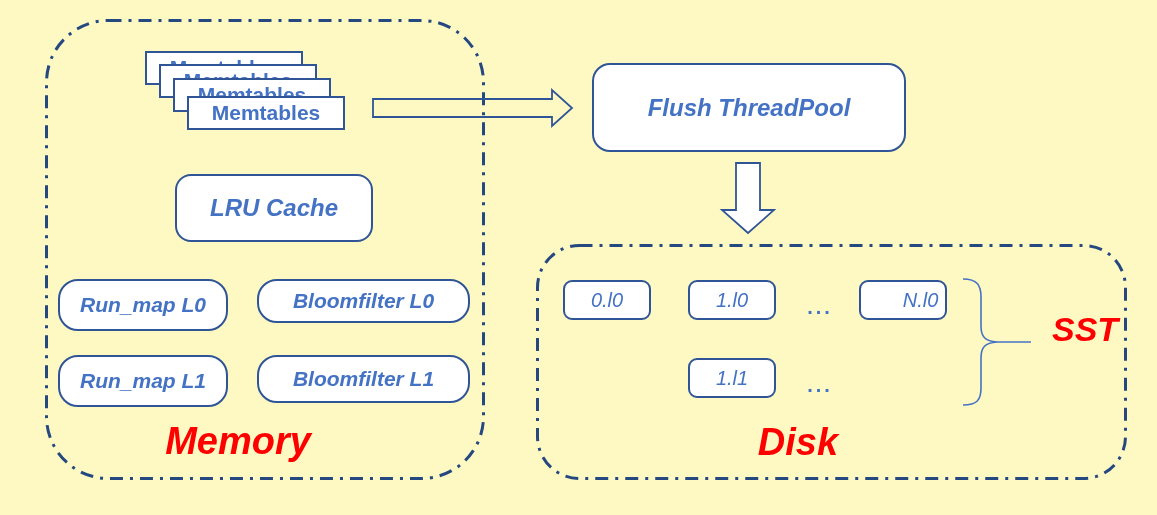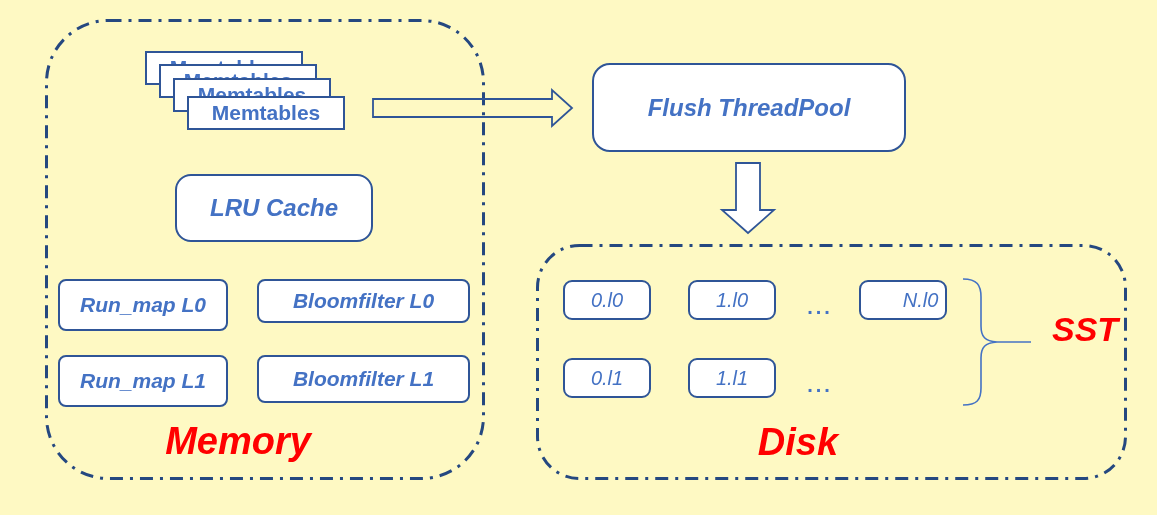--- a/index.html
+++ b/index.html
@@ -29,21 +29,21 @@
   }
   .mt   { width: 158px; height: 34px; font-weight: bold; font-size: 21px; }
   #mt1  { left: 145px; top: 51px; }
   #mt2  { left: 159px; top: 64px; }
   #mt3  { left: 173px; top: 78px; }
   #mt4  { left: 187px; top: 96px; }
 
   #lru  { left: 155px; top: 174px; width: 198px; height: 68px;
           border-radius: 16px; font-weight: bold; font-style: italic; font-size: 24px; margin-left: 20px; }
 
-  .cachebox { border-radius: 8px; font-weight: bold; font-style: italic; font-size: 21px; }
+  .cachebox { border-radius: 20px; font-weight: bold; font-style: italic; font-size: 21px; }
   #rm0 { left: 58px;  top: 279px; width: 170px; height: 52px; }
   #bf0 { left: 257px; top: 279px; width: 213px; height: 44px; }
   #rm1 { left: 58px;  top: 355px; width: 170px; height: 52px; }
   #bf1 { left: 257px; top: 355px; width: 213px; height: 48px; }
 
   #flush { left: 592px; top: 63px; width: 314px; height: 89px;
            border-radius: 18px; font-weight: bold; font-style: italic; font-size: 24px; }
 
   .fb { width: 88px; height: 40px; font-style: italic; font-size: 20px; border-radius: 9px; }
   #f00 { left: 563px; top: 280px; }
@@ -110,21 +110,20 @@
 
   <div class="redlabel" id="memory-label">Memory</div>
 
   <div class="box" id="flush">Flush ThreadPool</div>
 
   <div class="box fb" id="f00">0.l0</div>
   <div class="box fb" id="f10">1.l0</div>
   <div class="dots" id="dots0">...</div>
   <div class="box fb" id="fn0">N.l0</div>
 
-  <div class="box fb" id="f01">0.l1</div>
   <div class="box fb" id="f11">1.l1</div>
   <div class="dots" id="dots1">...</div>
 
   <div class="redlabel" id="sst-label">
     <div>SST</div>
   </div>
 
   <div class="redlabel" id="disk-label">Disk</div>
 
 </div>

